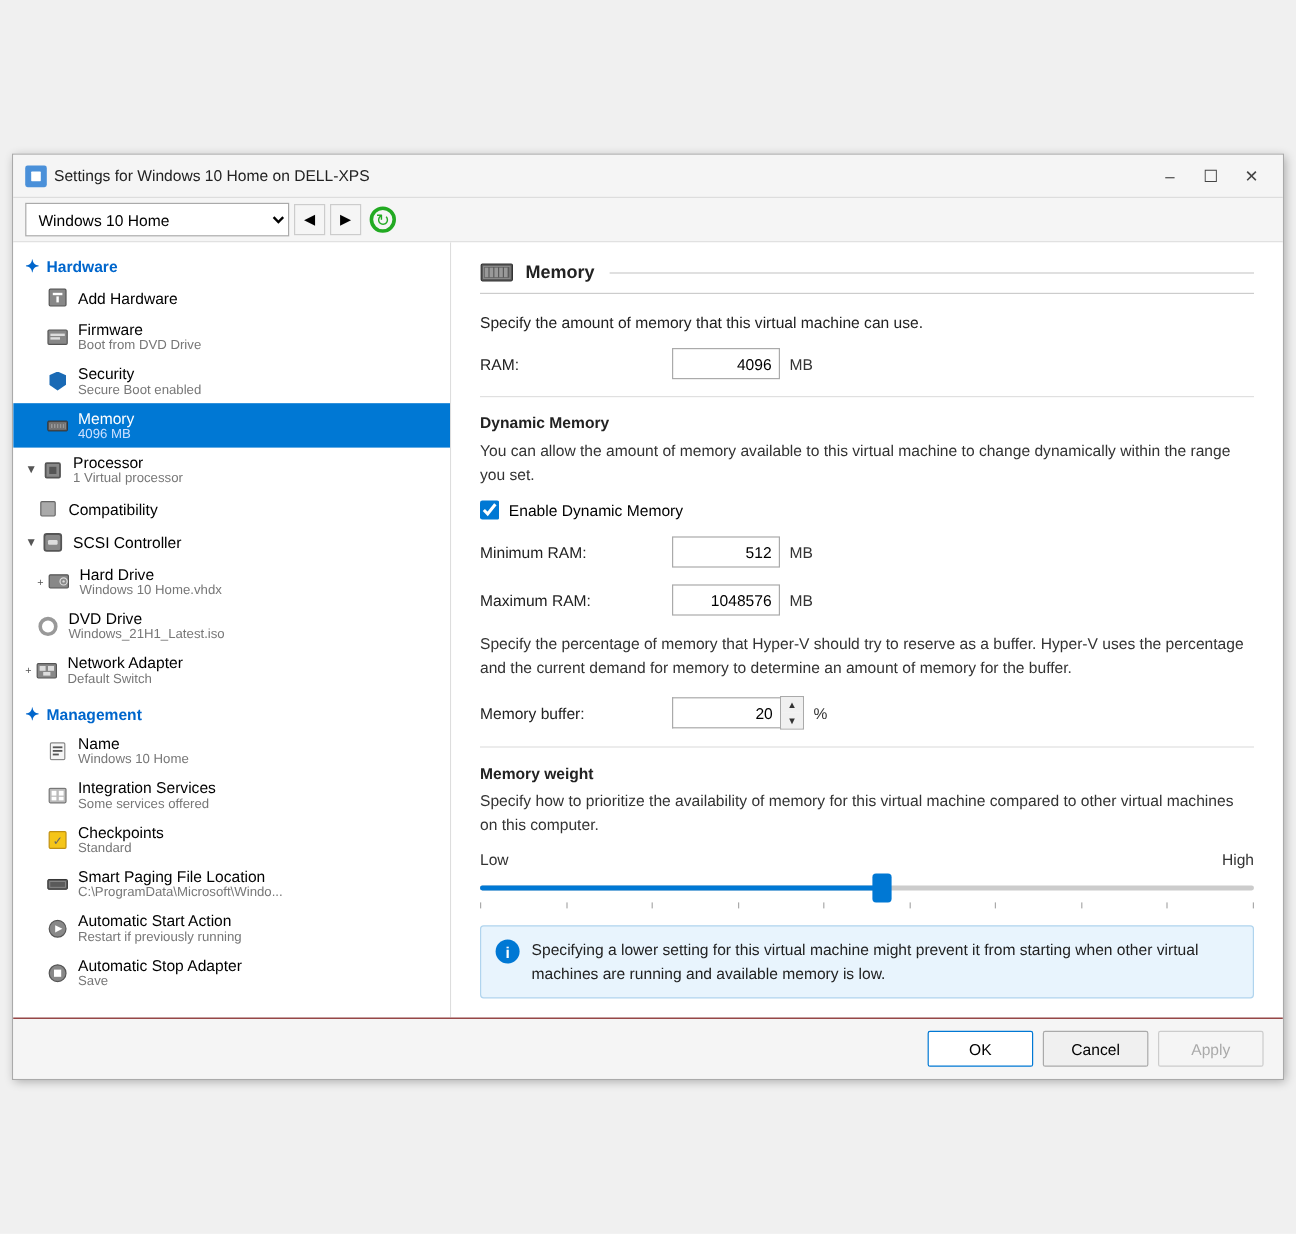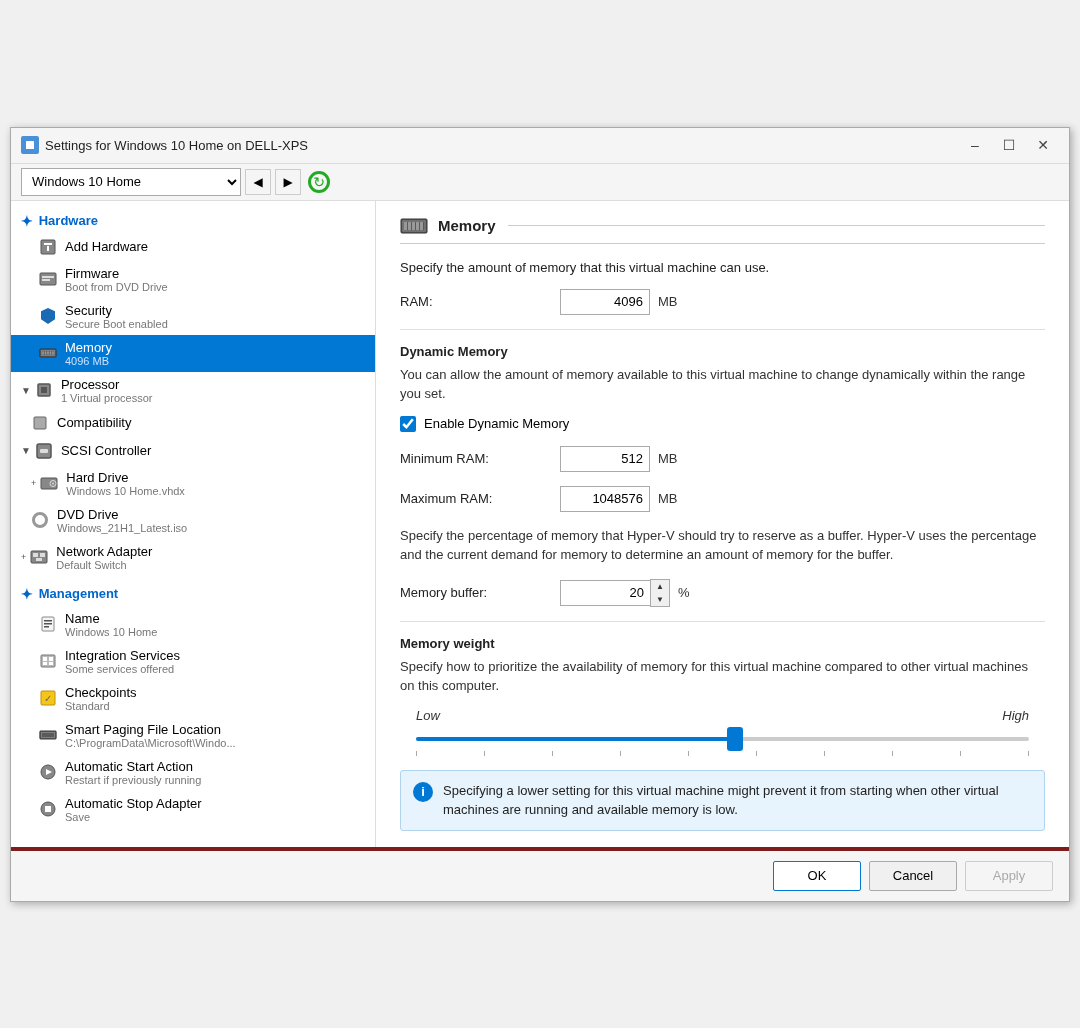--- a/index.html
+++ b/index.html
@@ -268,21 +268,21 @@
       flex-shrink: 0;
       margin-top: 1px;
     }
     .info-text {
       font-size: 13px;
       color: #222;
       line-height: 1.5;
     }
 
     
-    .slider-section { margin: 10px 16px; font-style: italic; }
+    .slider-section { margin: 10px 0; }
     .slider-labels {
       display: flex;
       justify-content: space-between;
       margin-bottom: 6px;
     }
     .slider-label { font-size: 13px; color: #333; }
     .slider-track {
       position: relative;
       height: 20px;
       display: flex;
@@ -324,21 +324,21 @@
       background: #e0e0e0;
       margin: 14px 0;
     }
 
     
     .bottom-bar {
       display: flex;
       justify-content: flex-end;
       padding: 10px 16px;
       gap: 8px;
-      border-top: 4px solid #7f1d1d;
+      border-top: 1px solid #7f1d1d;
       background: #f5f5f5;
     }
     .btn {
       min-width: 88px;
       height: 30px;
       padding: 0 16px;
       border: 1px solid #aaa;
       background: #f0f0f0;
       font-size: 13px;
       cursor: pointer;

